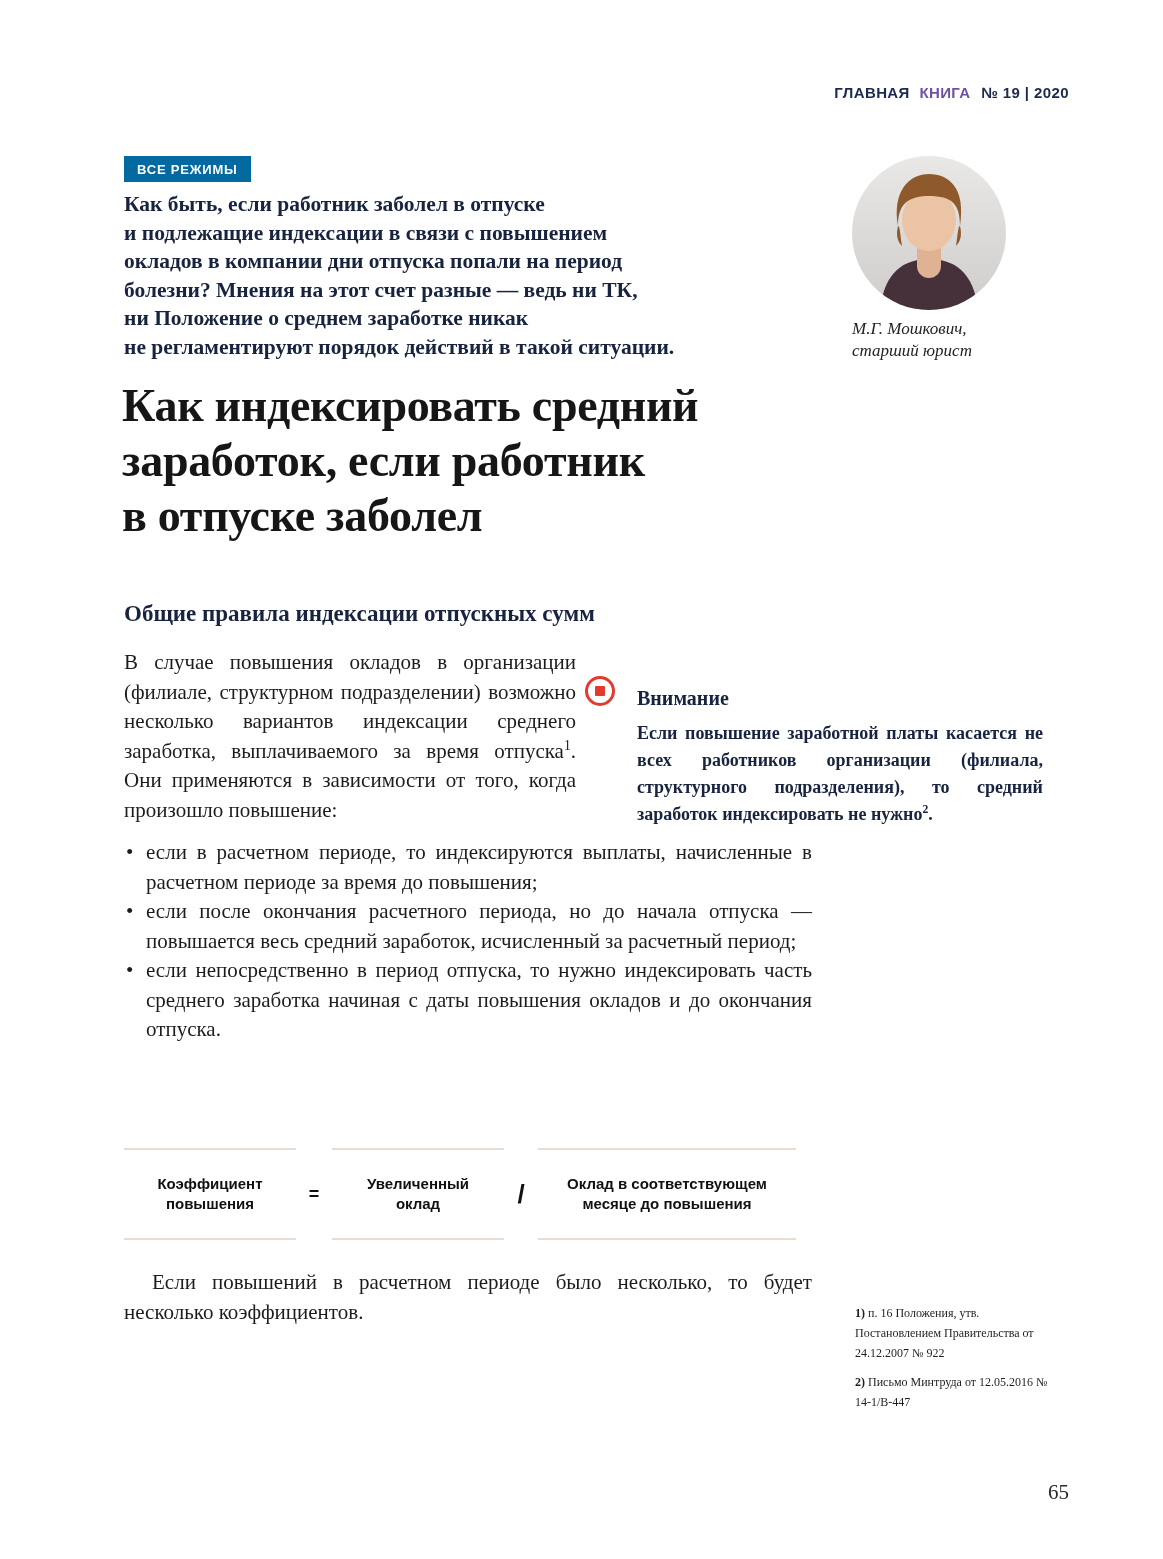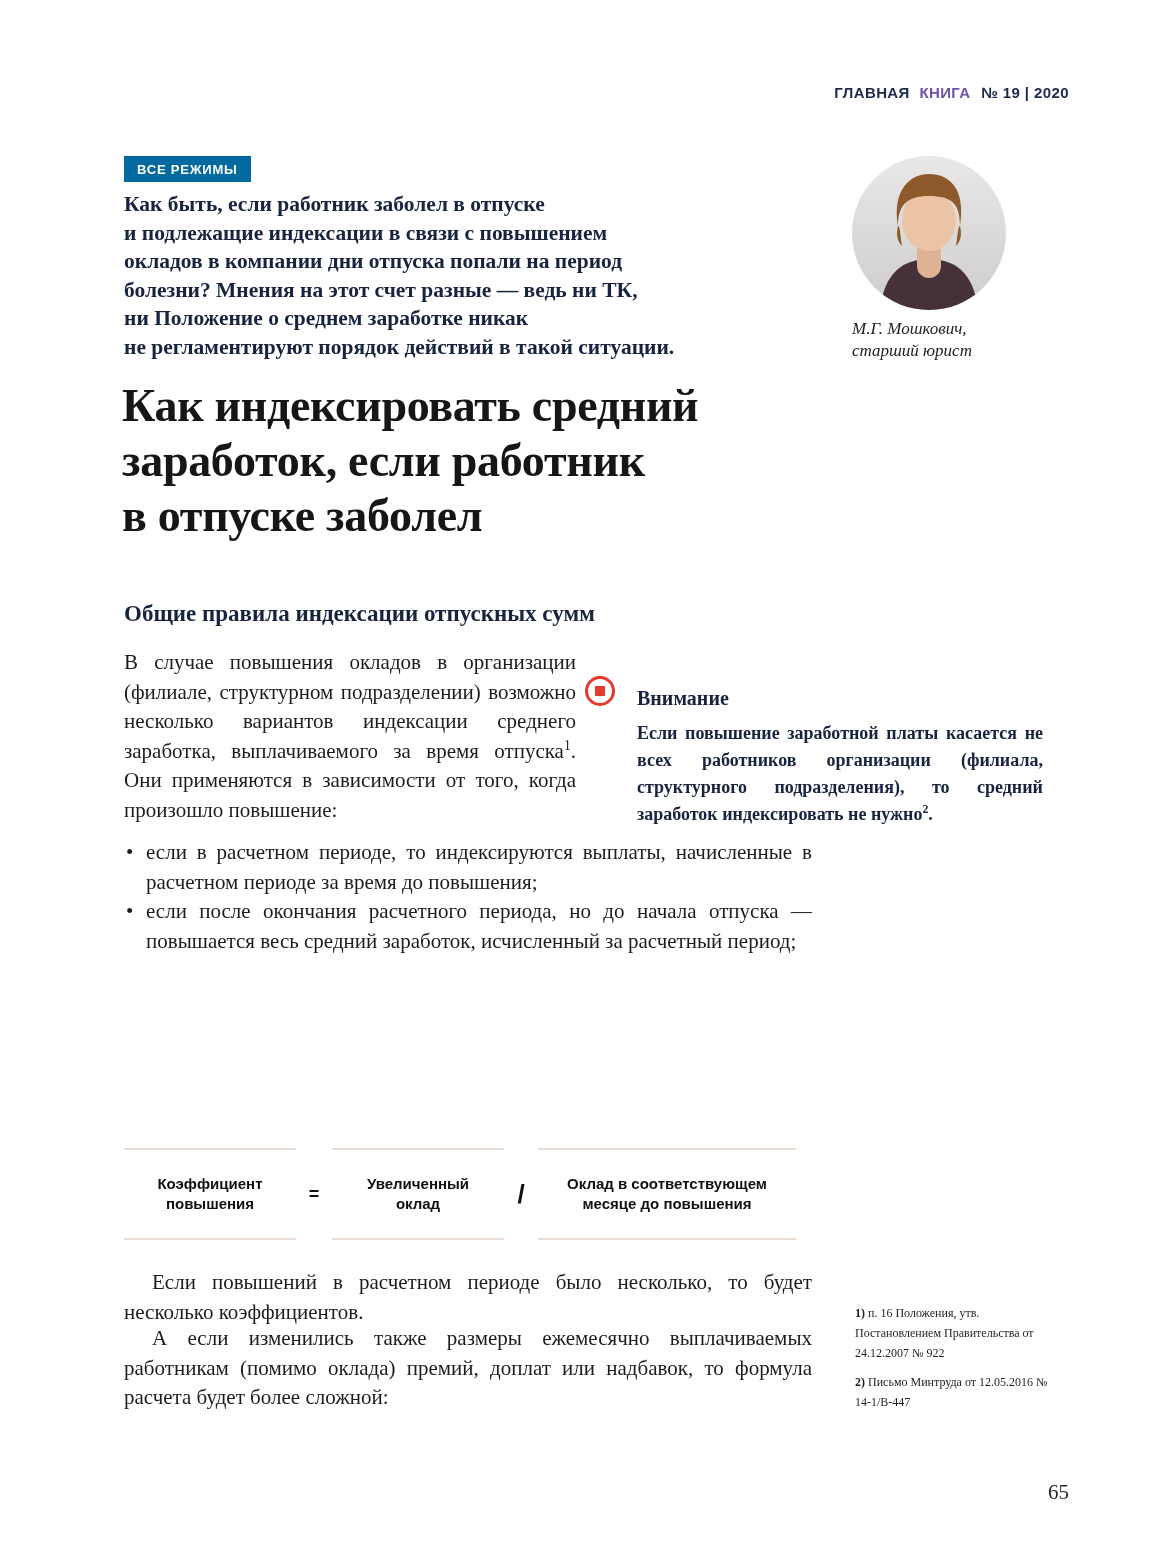--- a/index.html
+++ b/index.html
@@ -294,34 +294,34 @@
     </div>
     <div class="att-body">
       <div class="att-title">Внимание</div>
       <p class="att-text"><span>Если повышение заработной платы касается не всех работников организации (филиала, структурного подразделения), то средний заработок индексировать не нужно</span><sup>2</sup><span>.</span></p>
     </div>
   </div>
 
   <ul class="bullets">
     <li>если в расчетном периоде, то индексируются выплаты, начисленные в расчетном периоде за время до повышения;</li>
     <li>если после окончания расчетного периода, но до начала отпуска — повышается весь средний заработок, исчисленный за расчетный период;</li>
+    <li>если непосредственно в период отпуска, то нужно индексировать часть среднего заработка начиная с даты повышения окладов и до окончания отпуска.</li>
   </ul>
 
 
   <div class="formula">
     <div class="fbox b1">Коэффициент повышения</div>
     <div class="fop eq">=</div>
     <div class="fbox b2">Увеличенный оклад</div>
     <div class="fop div">/</div>
     <div class="fbox b3">Оклад в соответствующем месяце до повышения</div>
   </div>
 
   <p class="para p-multiple">Если повышений в расчетном периоде было несколько, то будет несколько коэффициентов.</p>
 
-  <p class="para p-complex">А если изменились также размеры ежемесячно выплачиваемых работникам (помимо оклада) премий, доплат или надбавок, то формула расчета будет более сложной:</p>
 
   <aside class="footnotes">
     <p><b>1)</b> <span>п. 16 Положения, утв. Постановлением Правительства от 24.12.2007 № 922</span></p>
     <p><b>2)</b> <span>Письмо Минтруда от 12.05.2016 № 14-1/В-447</span></p>
   </aside>
 
   <div class="pagenum">65</div>
 
 </div>
 

